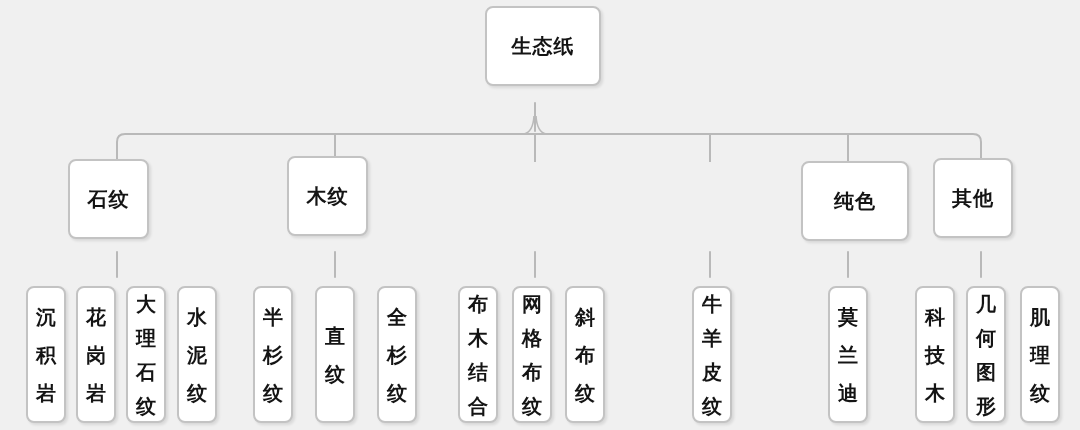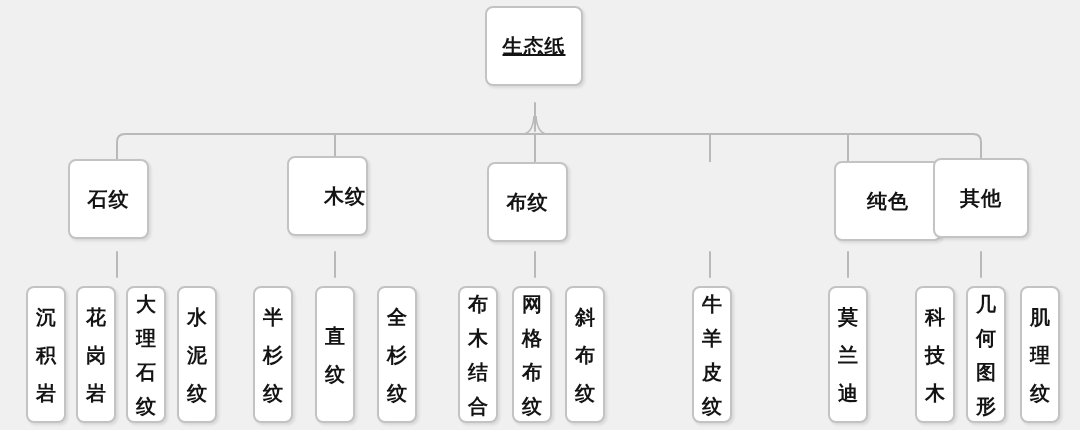--- a/index.html
+++ b/index.html
@@ -19,21 +19,21 @@
     box-shadow:2px 2px 3px rgba(0,0,0,0.10);
     display:flex;
     align-items:center;
     justify-content:center;
     font-weight:bold;
     font-size:20px;
     color:#141414;
     box-sizing:border-box;
     letter-spacing:1px;
   }
-  .root{left:485px;top:6px;width:98px;height:80px;text-decoration:underline;}
+  .root{left:485px;top:6px;width:116px;height:80px;}
   .branch{width:81px;height:80px;}
   .leaf{width:40px;height:137px;top:286px;letter-spacing:0;}
   .v-text{display:flex;flex-direction:column;align-items:center;justify-content:center;}
   .v-text span{display:block;line-height:var(--pitch,38px);}
 </style>
 </head>
 <body>
 
 <div id="stage">
 
@@ -62,30 +62,27 @@
     </g>
   </svg>
 
   <div class="node root">
     <span>生态纸</span>
   </div>
 
   <div class="node branch" style="left:68px;top:159px;">
     <span>石纹</span>
   </div>
-  <div class="node branch" style="left:287px;top:156px;justify-content:flex-end;">
+  <div class="node branch" style="left:287px;top:156px;">
     <span>木纹</span>
   </div>
-  <div class="node branch" style="left:487px;top:162px;">
-    <span>布纹</span>
-  </div>
-  <div class="node branch" style="left:801px;top:161px;width:108px;margin-left:33px;">
+  <div class="node branch" style="left:801px;top:161px;width:108px;">
     <span>纯色</span>
   </div>
-  <div class="node branch" style="left:933px;top:158px;width:96px;">
+  <div class="node branch" style="left:933px;top:158px;width:80px;">
     <span>其他</span>
   </div>
 
   <div class="node leaf" style="left:26px;">
     <span class="v-text" style="--pitch: 38px;">
         <span>沉</span>
         <span>积</span>
         <span>岩</span>
       </span>
   </div>

